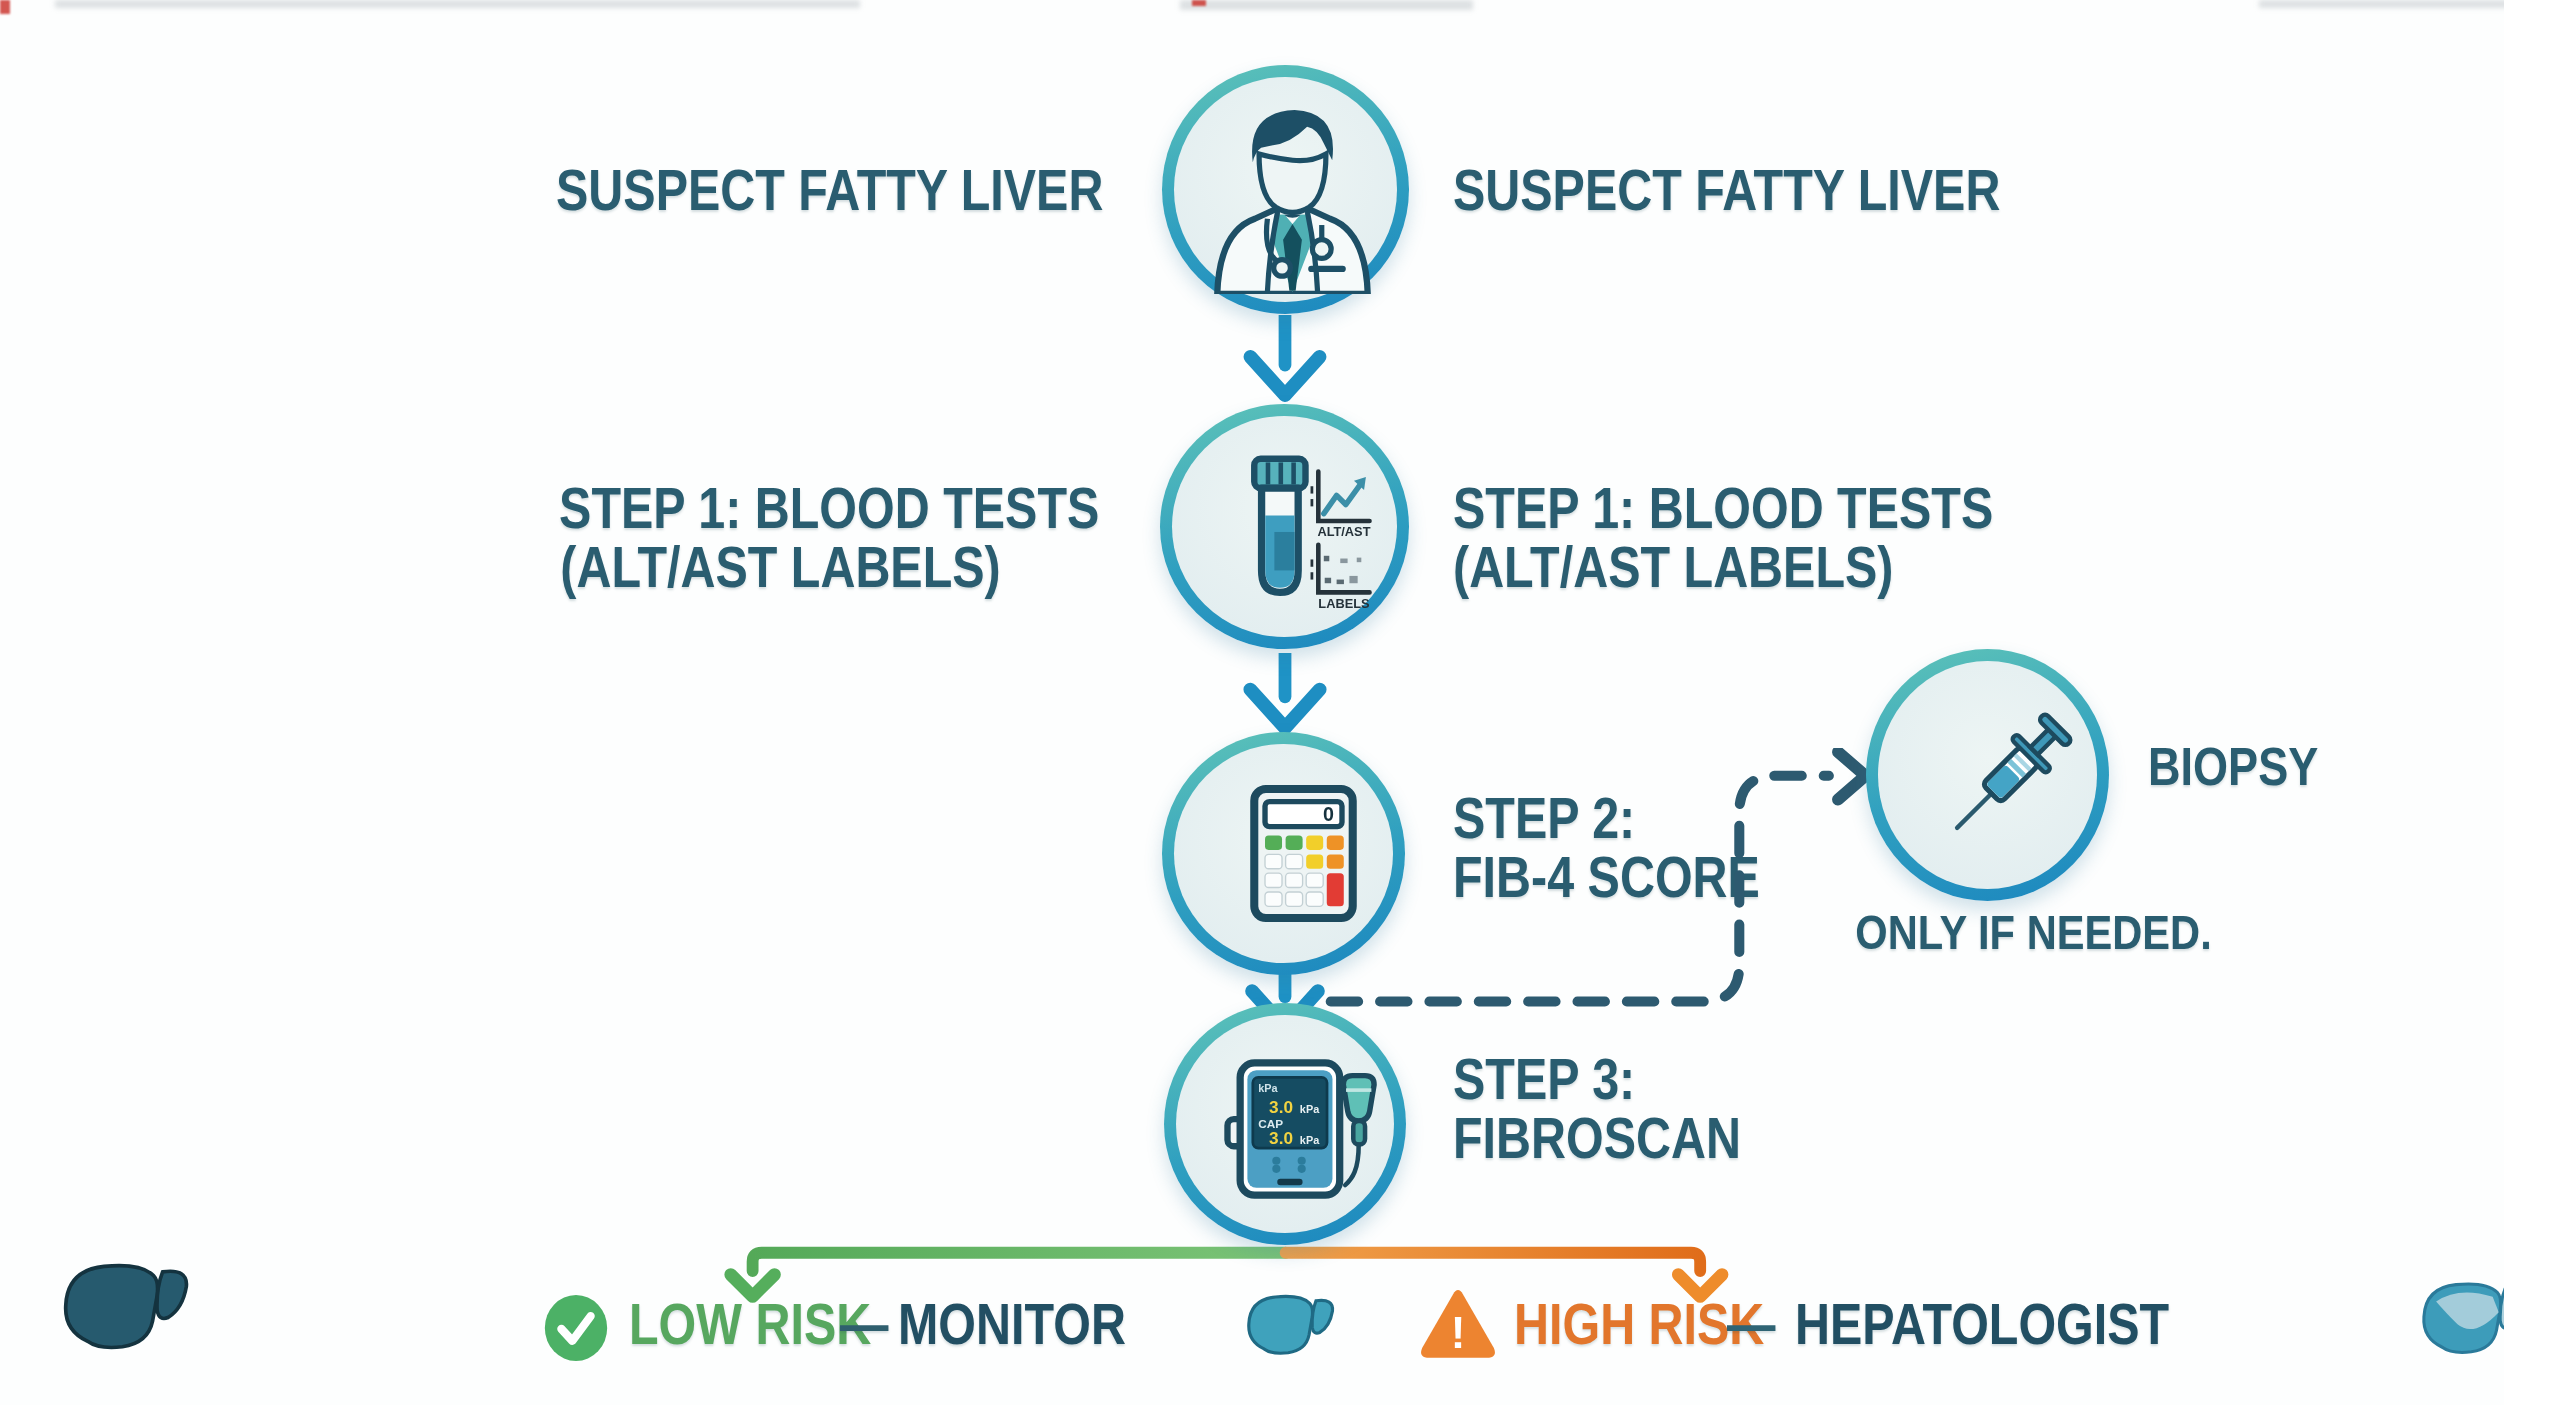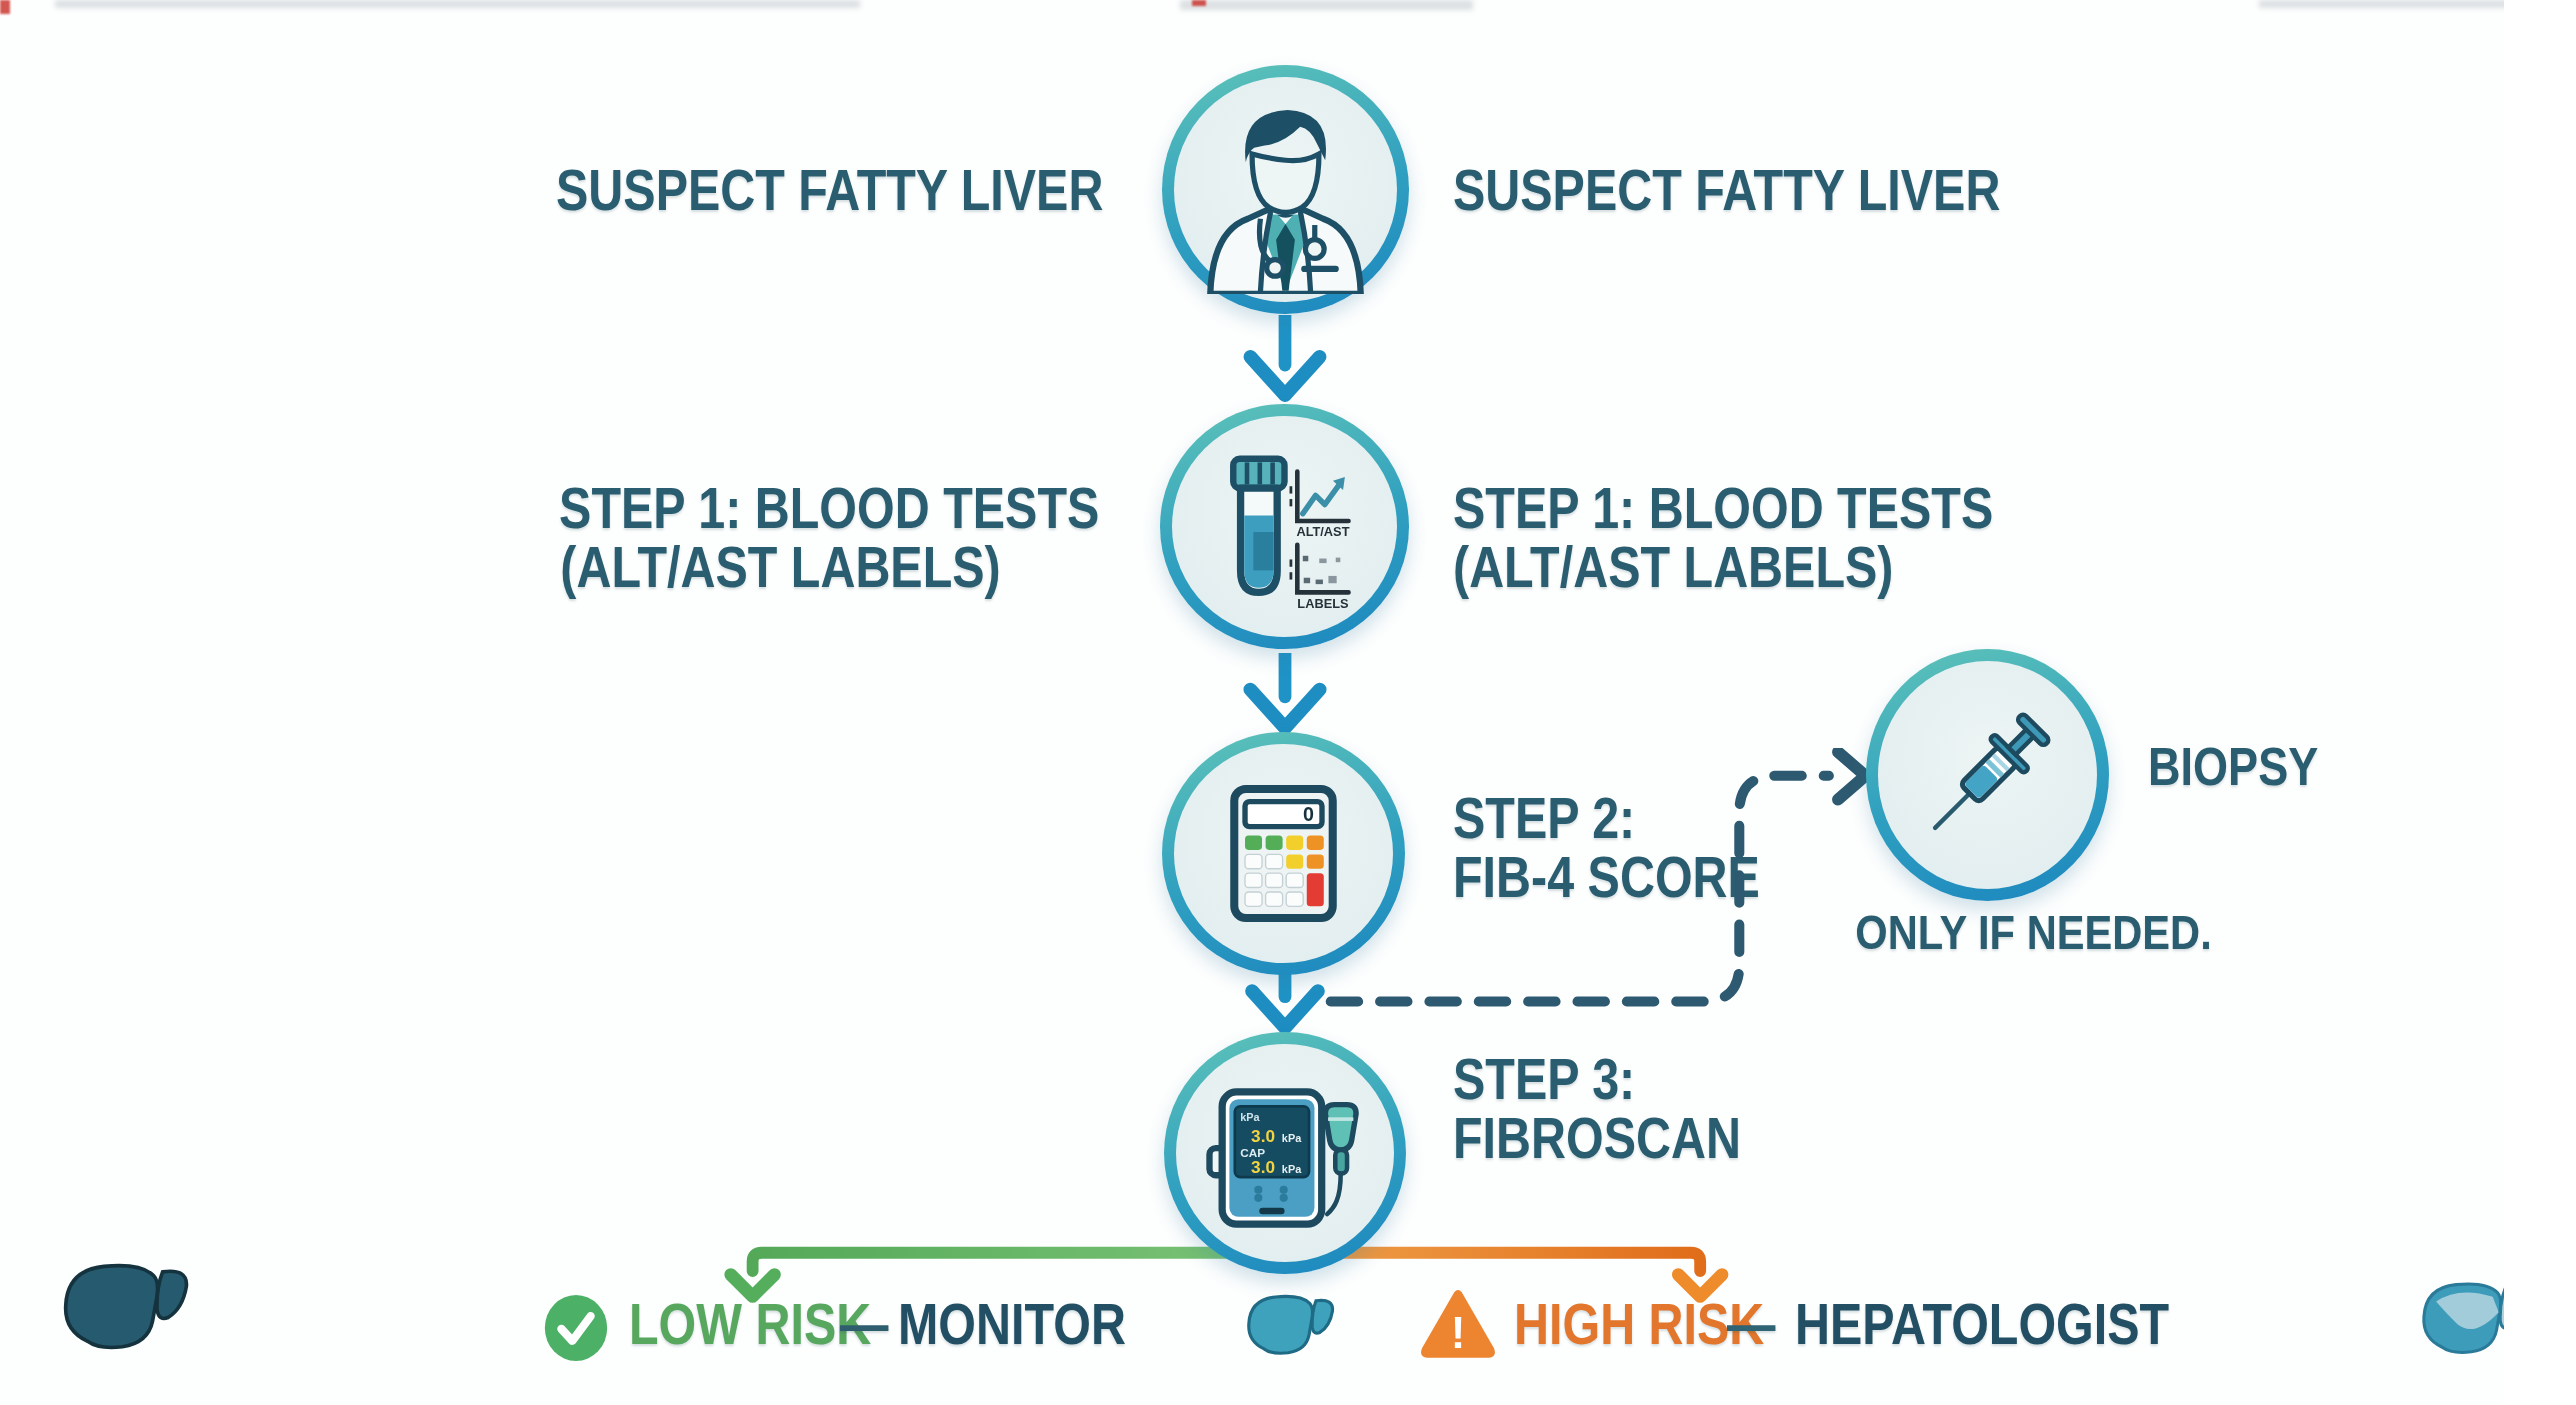--- a/index.html
+++ b/index.html
@@ -11,21 +11,21 @@
   .cx{transform:scaleX(.85);}
   .ol{transform-origin:left top;}
   .oc{transform-origin:center top;}
   .ctr{text-align:center;}
   
   .ring{position:absolute;border-radius:50%;
         background:linear-gradient(165deg,#5fc4b8 0%,#2f9fc0 55%,#1b86bf 100%);
         box-shadow:0 9.1px 18.3px rgba(50,125,160,.22);}
   .ring-inner{position:absolute;inset:12px;border-radius:50%;
         background:radial-gradient(circle at 50% 42%,#edf5f4 0%,#e3eef0 75%,#dceaee 100%);
-        display:flex;align-items:center;justify-content:center;}
+        display:flex;align-items:center;justify-content:flex-end;}
   .green-txt{color:#57a75f;}
   .orange-txt{color:#e2762c;}
   .dark-txt{color:#224f63;}
   
   .smudge{position:absolute;top:0;height:8.2px;background:rgba(160,170,175,.35);filter:blur(2.7px);}
   .redmark{position:absolute;background:#cc3a33;filter:blur(0.9px);opacity:.85;}
 </style>
 </head>
 <body>
 
@@ -175,21 +175,21 @@
           <rect x="130" y="72" width="9" height="56" rx="4" fill="#3e98b8" stroke="#1d4a5e" stroke-width="5"></rect>
           <rect x="139" y="94" width="32" height="12" fill="#3e98b8" stroke="#1d4a5e" stroke-width="5"></rect>
           <rect x="168" y="78" width="11" height="44" rx="5" fill="#3e98b8" stroke="#1d4a5e" stroke-width="5"></rect>
         </g>
       </svg>
     </div>
   </div>
   <div class="t cx ol" style="left:2148px;top:739px;font-size:53px;">BIOPSY</div>
   <div class="t cx oc ctr" style="left:1830px;top:907px;width:338px;font-size:49px;">ONLY IF NEEDED.</div>
 
-  <div class="ring" style="left:1164px;top:1032px;width:242px;height:242px;z-index:2;">
+  <div class="ring" style="left:1164px;top:1003px;width:242px;height:242px;z-index:2;">
     <div class="ring-inner">
       <svg width="181" height="181" viewBox="0 0 200 200">
         <rect x="16" y="94" width="24" height="30" rx="7" fill="#f0f5f5" stroke="#1d4a5e" stroke-width="7"></rect>
         <rect x="30" y="32" width="110" height="146" rx="16" fill="#ffffff" stroke="#1d4a5e" stroke-width="8"></rect>
         <rect x="38" y="40" width="94" height="130" rx="10" fill="#4c9fc4"></rect>
         <rect x="44" y="48" width="82" height="78" rx="6" fill="#154c62" stroke="#0e3a4d" stroke-width="3"></rect>
         <text x="50" y="64" font-size="12" font-weight="bold" fill="#cfe3ea">kPa</text>
         <text x="62" y="87" font-size="19" font-weight="bold" fill="#f2d341">3.0</text>
         <text x="96" y="87" font-size="12" font-weight="bold" fill="#e8f0f2">kPa</text>
         <text x="50" y="104" font-size="13" font-weight="bold" fill="#dcebef">CAP</text>

